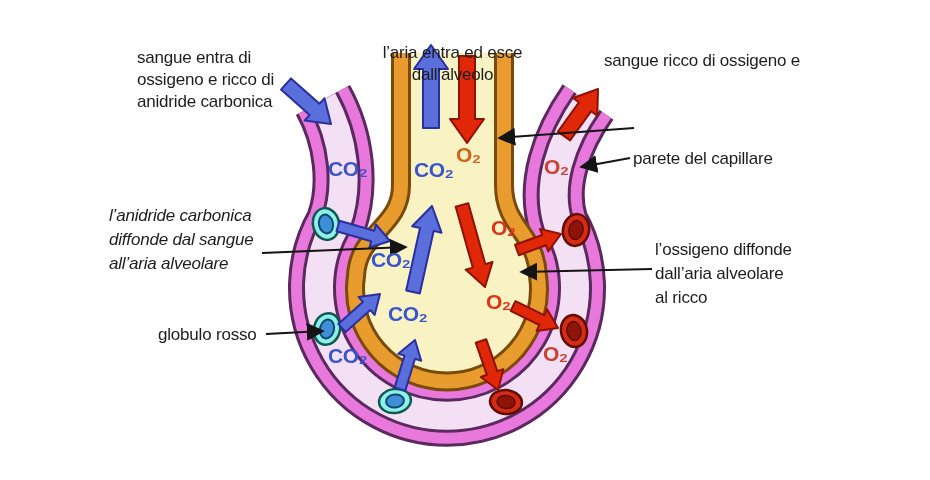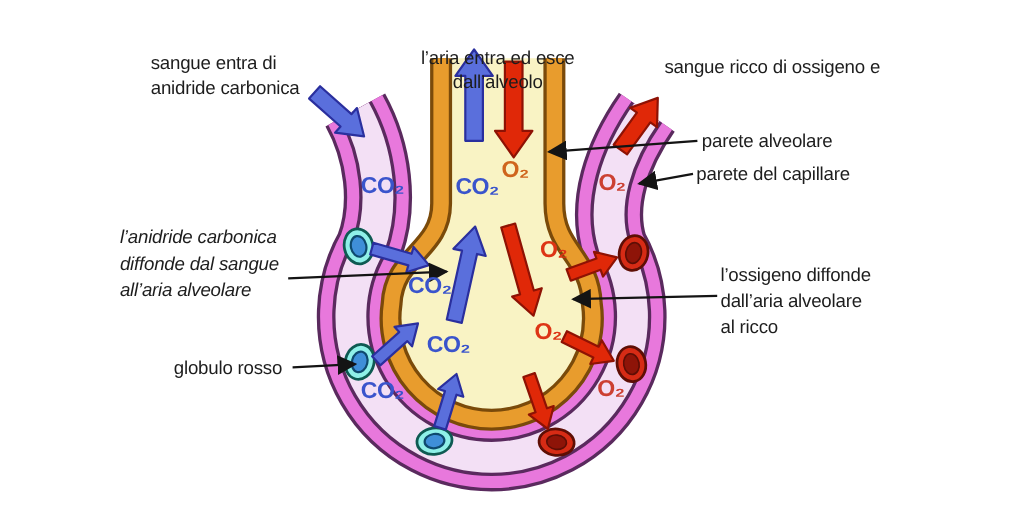--- a/index.html
+++ b/index.html
@@ -98,28 +98,28 @@
     </g>
   </svg>
 
   <div class="lbl center" style="left:350px;top:2px;width:205px;margin-top:40px;">
     <div>l’aria entra ed esce</div>
     <div>dall’alveolo</div>
   </div>
 
   <div class="lbl" style="left:137px;top:47px;">
     <div>sangue entra di</div>
+    <div>ossigeno e ricco di</div>
     <div>anidride carbonica</div>
   </div>
 
   <div class="lbl" style="left:604px;top:50px;">
     <div>sangue ricco di ossigeno e</div>
   </div>
 
-  <div class="lbl" style="left:638px;top:118px;">parete alveolare</div>
   <div class="lbl" style="left:633px;top:148px;">parete del capillare</div>
 
   <div class="lbl" style="left:109px;top:204px;line-height:24px;font-style:italic;">
     <div>l’anidride carbonica</div>
     <div>diffonde dal sangue</div>
     <div>all’aria alveolare</div>
   </div>
 
   <div class="lbl" style="left:158px;top:324px;">globulo rosso</div>
 

